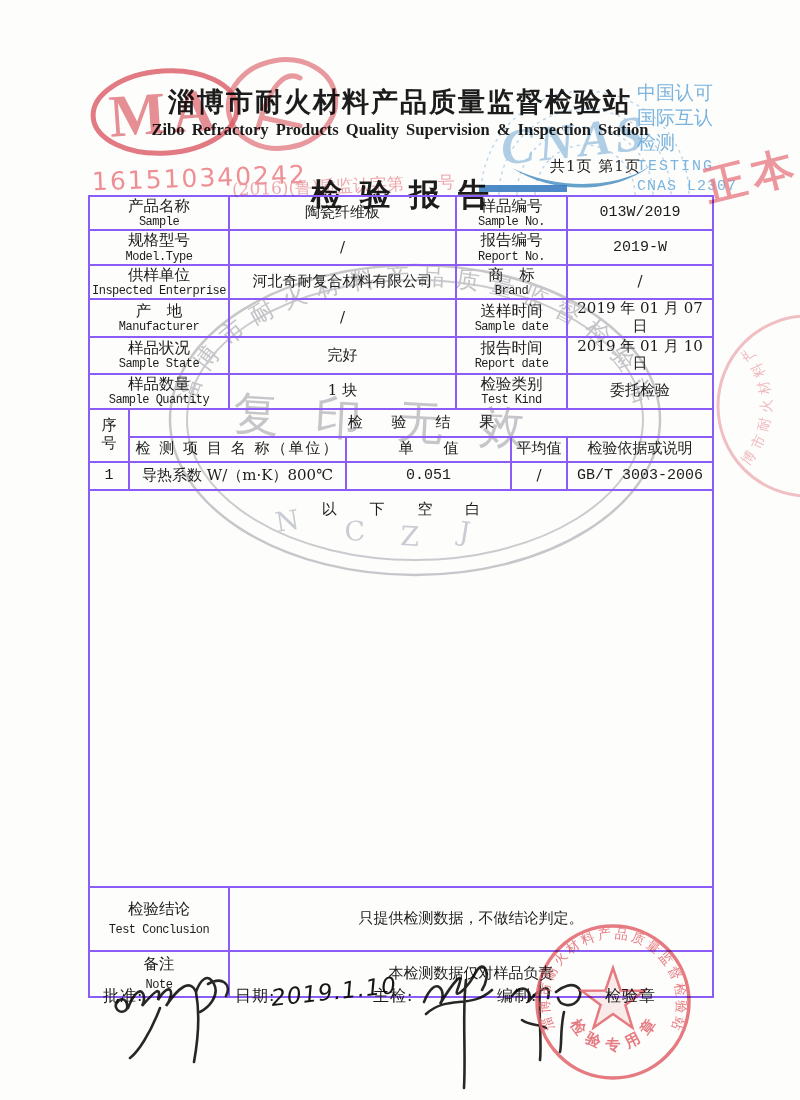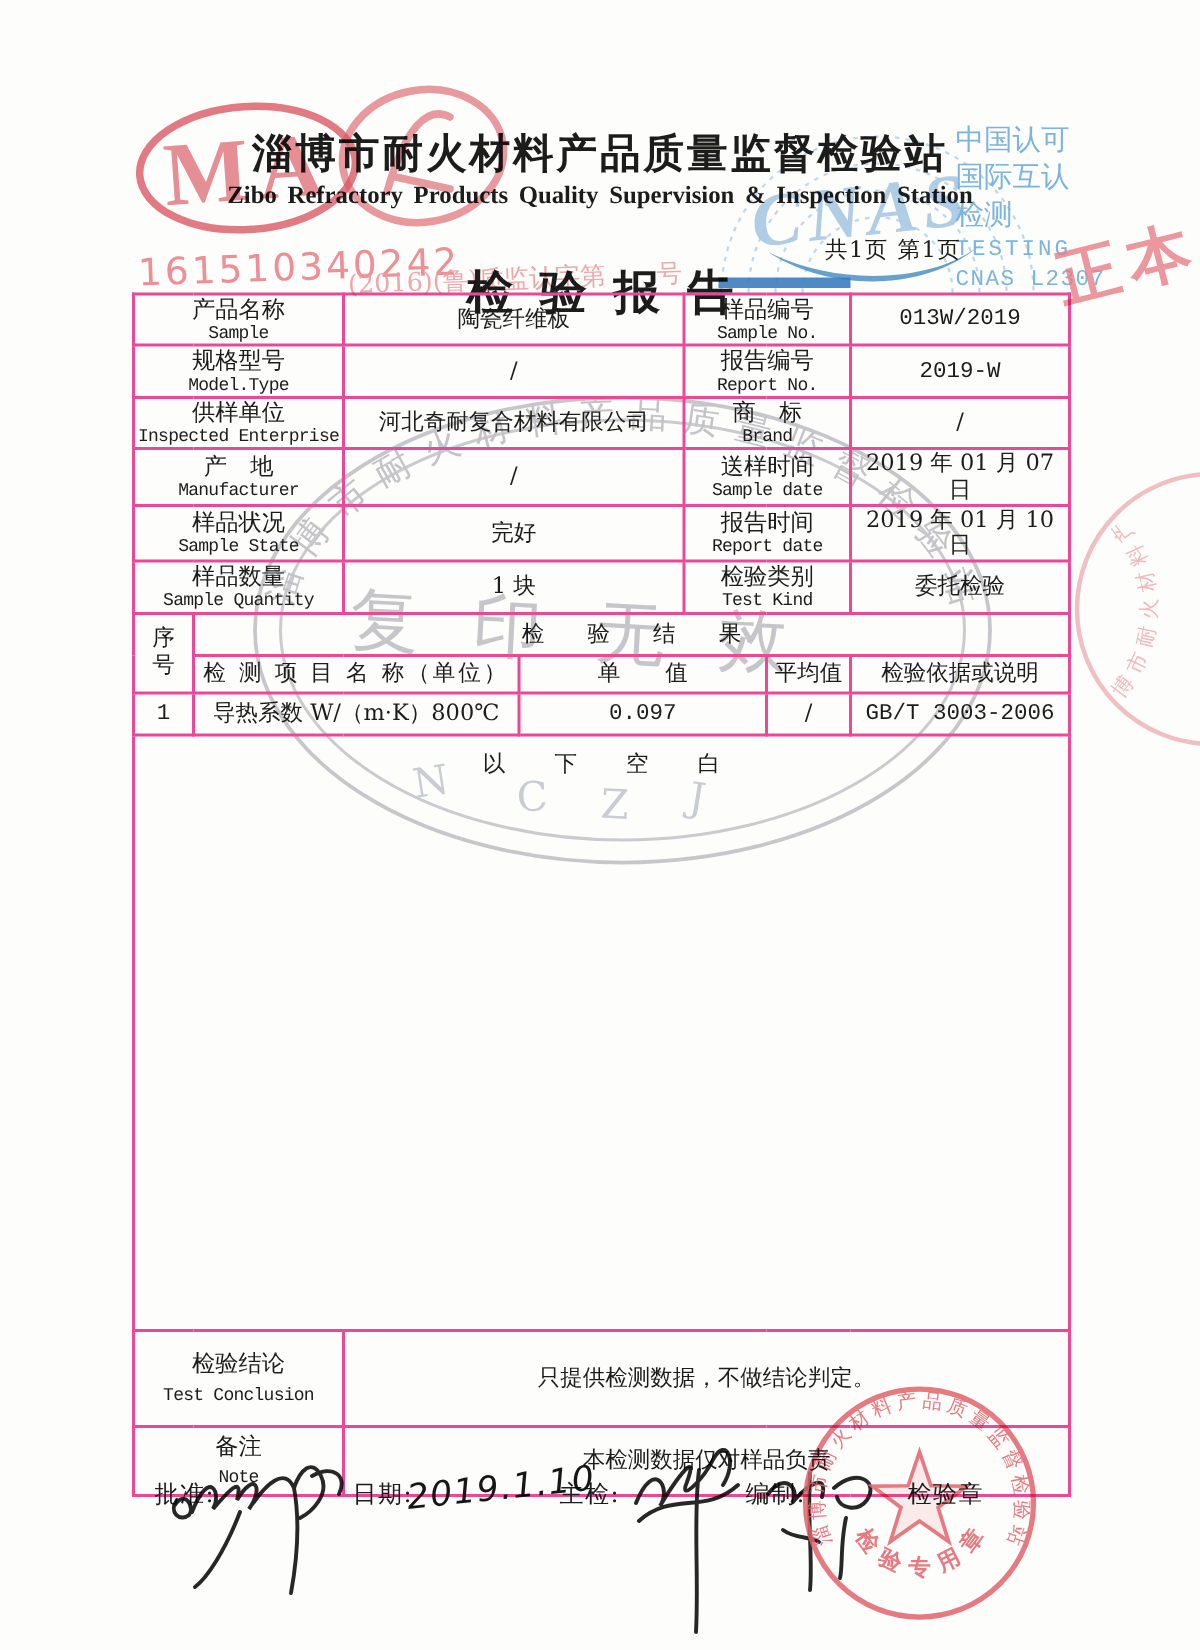--- a/index.html
+++ b/index.html
@@ -8,21 +8,21 @@
   
   .hdr{position:absolute;left:0;width:800px;text-align:center;}
   .station-cn{top:84px;font-size:27px;font-weight:bold;letter-spacing:2px;}
   .station-en{top:120px;font-size:16.5px;font-weight:bold;font-family:"Liberation Serif",serif;word-spacing:3px;}
   .title-cn{top:140px;font-size:31px;font-weight:bold;letter-spacing:18px;text-indent:18px;margin-top:34px;}
   .title-en{top:175px;font-size:17px;font-weight:bold;}
   .title-en span{border-bottom:2px solid #111;padding:0 4px 1px 4px;word-spacing:10px;}
   .pages{position:absolute;left:550px;top:157px;font-size:15px;letter-spacing:1px;}
   
   table.rpt{position:absolute;left:88px;top:195px;width:624px;border-collapse:collapse;table-layout:fixed;}
-  table.rpt td{border:2px solid #ec4899;text-align:center;vertical-align:middle;padding:0;
+  table.rpt td{border:2px solid #8b5cf6;text-align:center;vertical-align:middle;padding:0;
                font-size:15px;line-height:1.18;overflow:hidden;}
   .lblc{display:block;font-size:15.5px;}
   .lble{display:block;font-size:12px;font-family:"Liberation Mono","DejaVu Sans Mono",monospace;letter-spacing:-0.5px;}
   .num{font-family:"Liberation Mono","DejaVu Sans Mono",monospace;font-size:15px;}
   .res-hd{font-size:17px;word-spacing:24px;}
   .col-item{letter-spacing:2px;}
   .blank-cell{vertical-align:top !important;padding-top:10px !important;font-size:37px;word-spacing:28px;border-bottom:2px solid #2b2b2b;margin-top:32px;}
   .serial{font-size:16px;line-height:1.5;}
   .concl-lbl .lblc{margin-bottom:4px;}
   .concl-txt{font-size:16px;margin-top:43px;}
@@ -149,21 +149,21 @@
     <tr style="height:25px">
       <td colspan="2" class="col-item">检 测 项 目 名 称（单位）</td>
       <td colspan="2">单　　值</td>
       <td>平均值</td>
       <td>检验依据或说明</td>
     </tr>
 
     <tr style="height:28px">
       <td class="num">1</td>
       <td colspan="2">导热系数 W/（m·K）800℃</td>
-      <td colspan="2" class="num">0.097</td>
+      <td colspan="2" class="num">0.051</td>
       <td>/</td>
       <td class="num">GB/T 3003-2006</td>
     </tr>
 
     <tr style="height:397px">
       <td colspan="7" class="blank-cell">以 下 空 白</td>
     </tr>
 
     <tr style="height:64px">
       <td colspan="2" class="concl-lbl">

